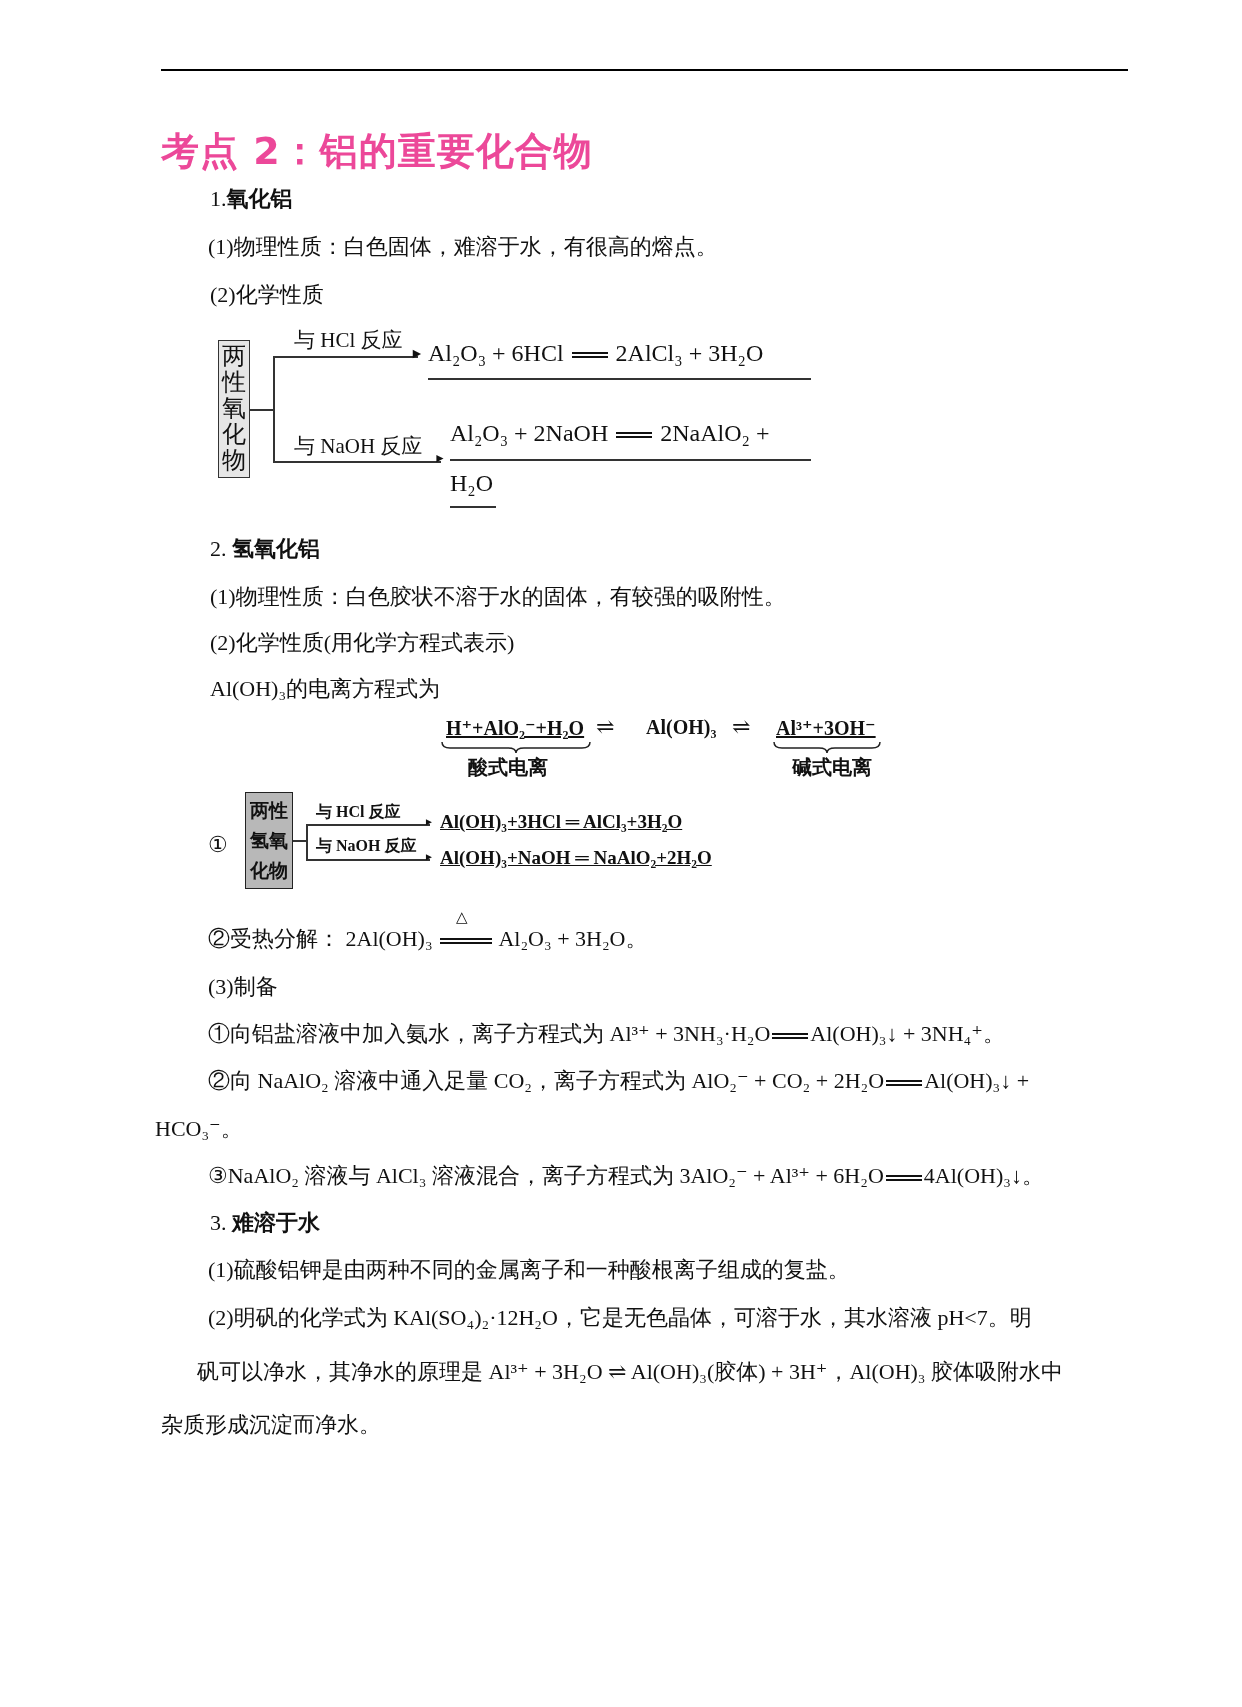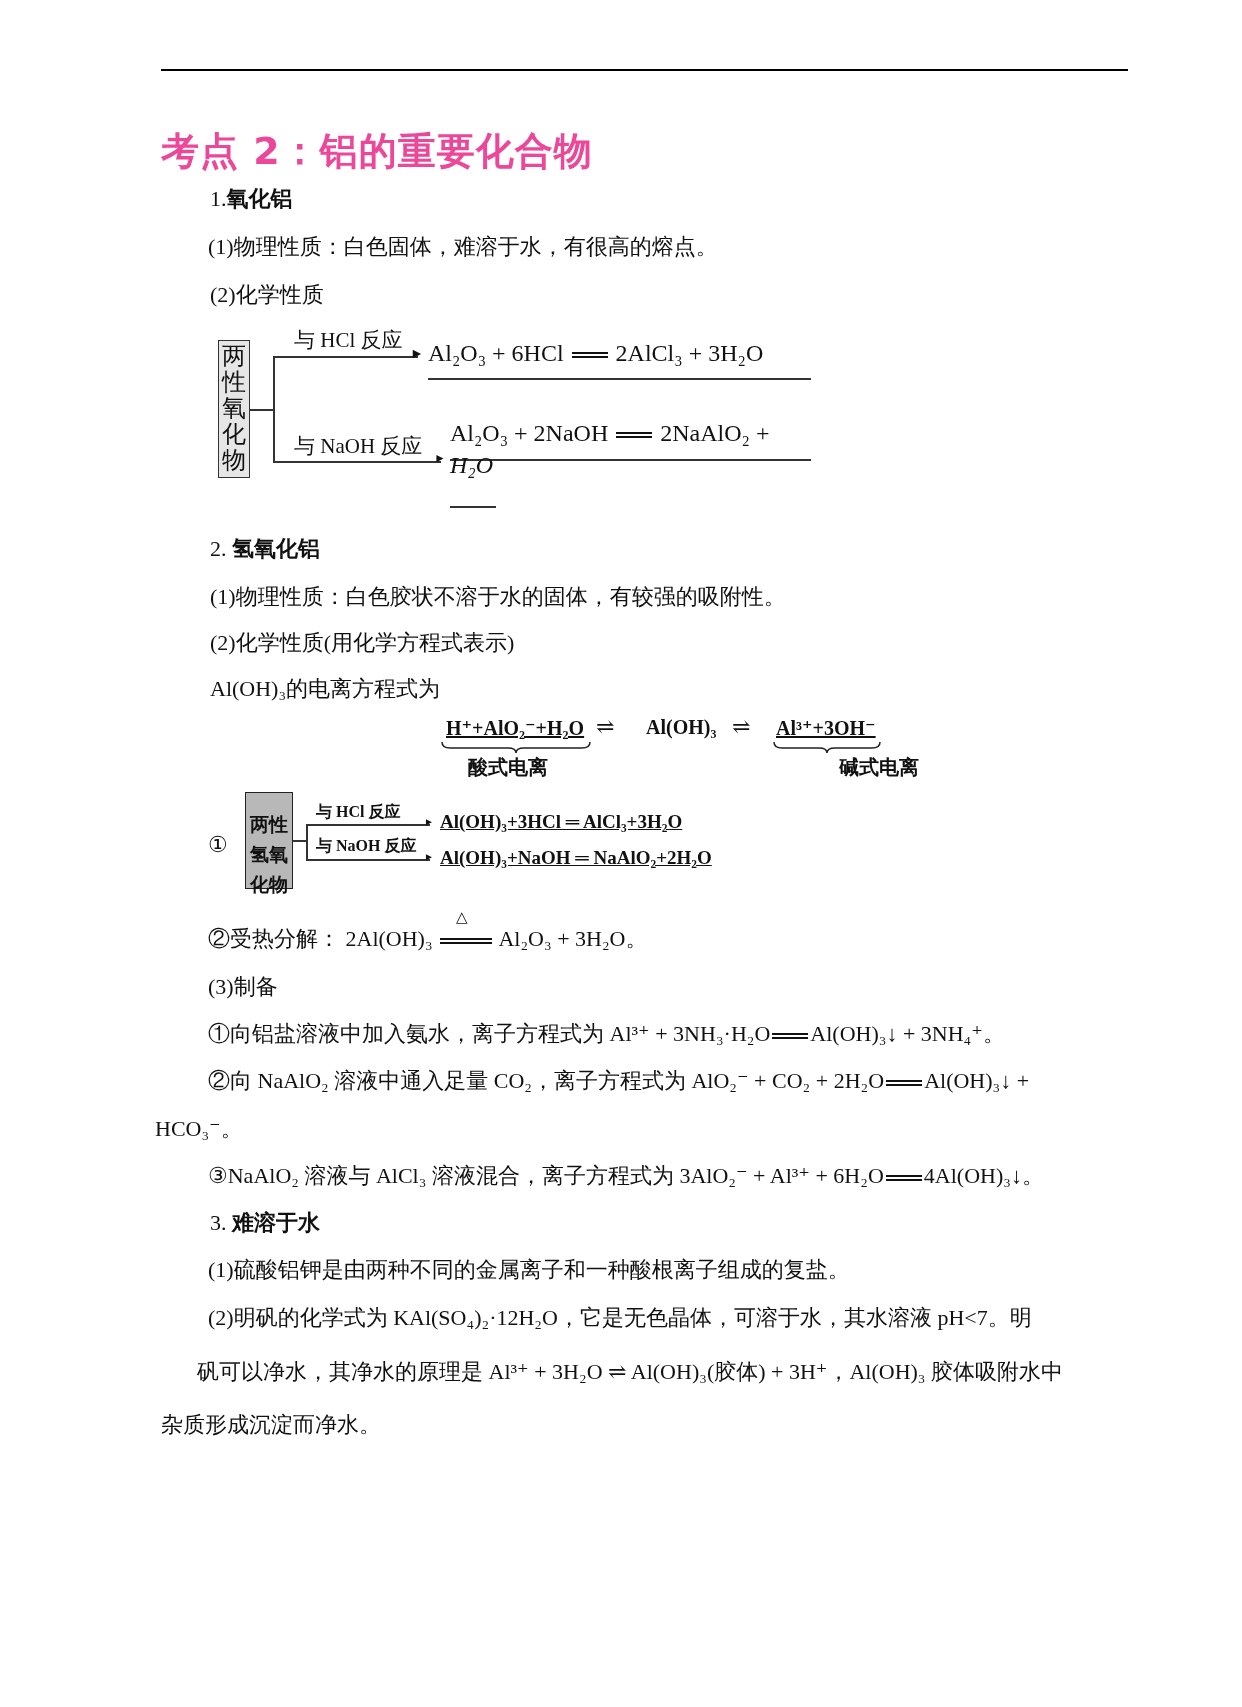--- a/index.html
+++ b/index.html
@@ -21,21 +21,21 @@
   .line { position: absolute; background: #333; }
   .d1lbl { font-size: 21px; }
   .eq1 { font-size: 24px; }
   .uline { position: absolute; height: 1.5px; background: #333; }
 
   
   .ion { font-weight: bold; font-size: 20px; }
   .brace { position: absolute; }
 
   
-  .vbox2 { position: absolute; left: 245px; top: 792px; width: 48px; height: 97px; background: #b8b8b8; border: 1.5px solid #222; box-sizing: border-box; font-size: 19px; font-weight: bold; text-align: center; line-height: 30px; padding-top: 16px; font-family: "DejaVu Sans", sans-serif; }
+  .vbox2 { position: absolute; left: 245px; top: 792px; width: 48px; height: 97px; background: #b8b8b8; border: 1.5px solid #222; box-sizing: border-box; font-size: 19px; font-weight: bold; text-align: center; line-height: 30px; padding-top: 2px; font-family: "DejaVu Sans", sans-serif; }
   .d2lbl { font-size: 16px; font-weight: bold; }
   .d2eq { font-size: 19px; font-weight: bold; }
 </style>
 </head>
 <body>
 
 <div class="rule"></div>
 
 <div class="abs title">考点 2：铝的重要化合物</div>
 
@@ -66,21 +66,21 @@
   </div>
   <div class="uline" style="left:428px;top:378px;width:383px;"></div>
 
   <div class="abs d1lbl" style="left:294px;top:432px;">与 NaOH 反应</div>
   <div class="abs eq1" style="left:450px;top:420px;">
     <span>Al₂O₃ + 2NaOH</span>
     <span class="eqsign"></span>
     <span>2NaAlO₂ +</span>
   </div>
   <div class="uline" style="left:450px;top:459px;width:361px;"></div>
-  <div class="abs eq1" style="left:450px;top:452px;font-style:italic;">H₂O</div>
+  <div class="abs eq1" style="left:450px;top:470px;">H₂O</div>
   <div class="uline" style="left:450px;top:506px;width:46px;"></div>
 </div>
 
 <div class="abs h2" style="left:210px;top:534px;"><span class="num">2. </span><span>氢氧化铝</span></div>
 <div class="abs p" style="left:210px;top:582px;">(1)物理性质：白色胶状不溶于水的固体，有较强的吸附性。</div>
 <div class="abs p" style="left:210px;top:628px;">(2)化学性质(用化学方程式表示)</div>
 <div class="abs p" style="left:210px;top:674px;">Al(OH)₃的电离方程式为</div>
 
 <div>
   <div class="abs ion" style="left:446px;top:716px;text-decoration:underline;">H⁺+AlO₂⁻+H₂O</div>
@@ -88,21 +88,21 @@
   <div class="abs ion" style="left:646px;top:716px;">Al(OH)₃</div>
   <div class="abs" style="left:732px;top:714px;font-size:22px;">⇌</div>
   <div class="abs ion" style="left:776px;top:716px;text-decoration:underline;">Al³⁺+3OH⁻</div>
   <svg class="brace" style="left:440px;top:740px;" width="152" height="14">
       <path d="M2 2 Q2 8 10 8 L68 8 Q76 8 76 13 Q76 8 84 8 L142 8 Q150 8 150 2" fill="none" stroke="#222" stroke-width="1.5"></path>
     </svg>
   <svg class="brace" style="left:772px;top:740px;" width="110" height="14">
       <path d="M2 2 Q2 8 10 8 L47 8 Q55 8 55 13 Q55 8 63 8 L100 8 Q108 8 108 2" fill="none" stroke="#222" stroke-width="1.5"></path>
     </svg>
   <div class="abs ion" style="left:468px;top:754px;">酸式电离</div>
-  <div class="abs ion" style="left:792px;top:754px;margin-left:47px;">碱式电离</div>
+  <div class="abs ion" style="left:792px;top:754px;">碱式电离</div>
 </div>
 
 <div class="abs p" style="left:208px;top:832px;">①</div>
 <div>
   <div class="vbox2">
     <div>两性</div>
     <div>氢氧</div>
     <div>化物</div>
   </div>
   <div class="line" style="left:293px;top:840px;width:14px;height:1.5px;"></div>

